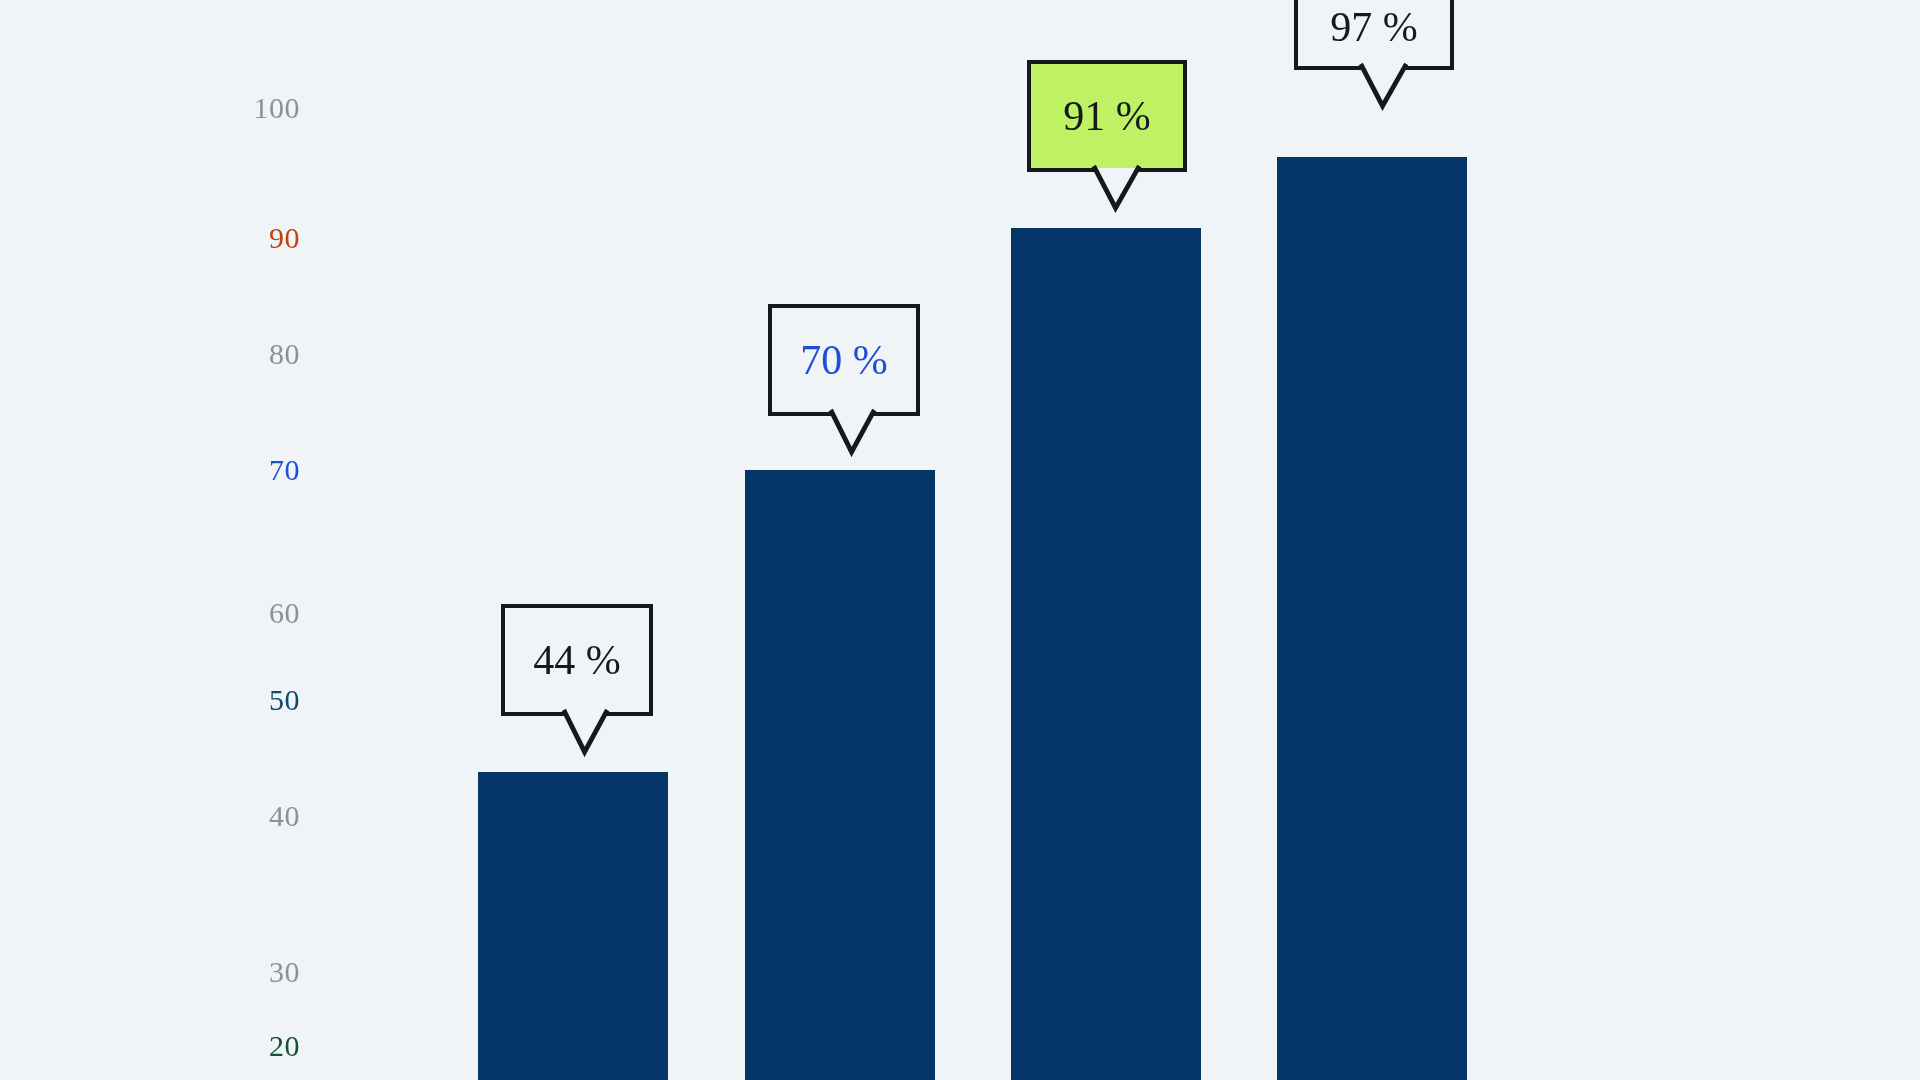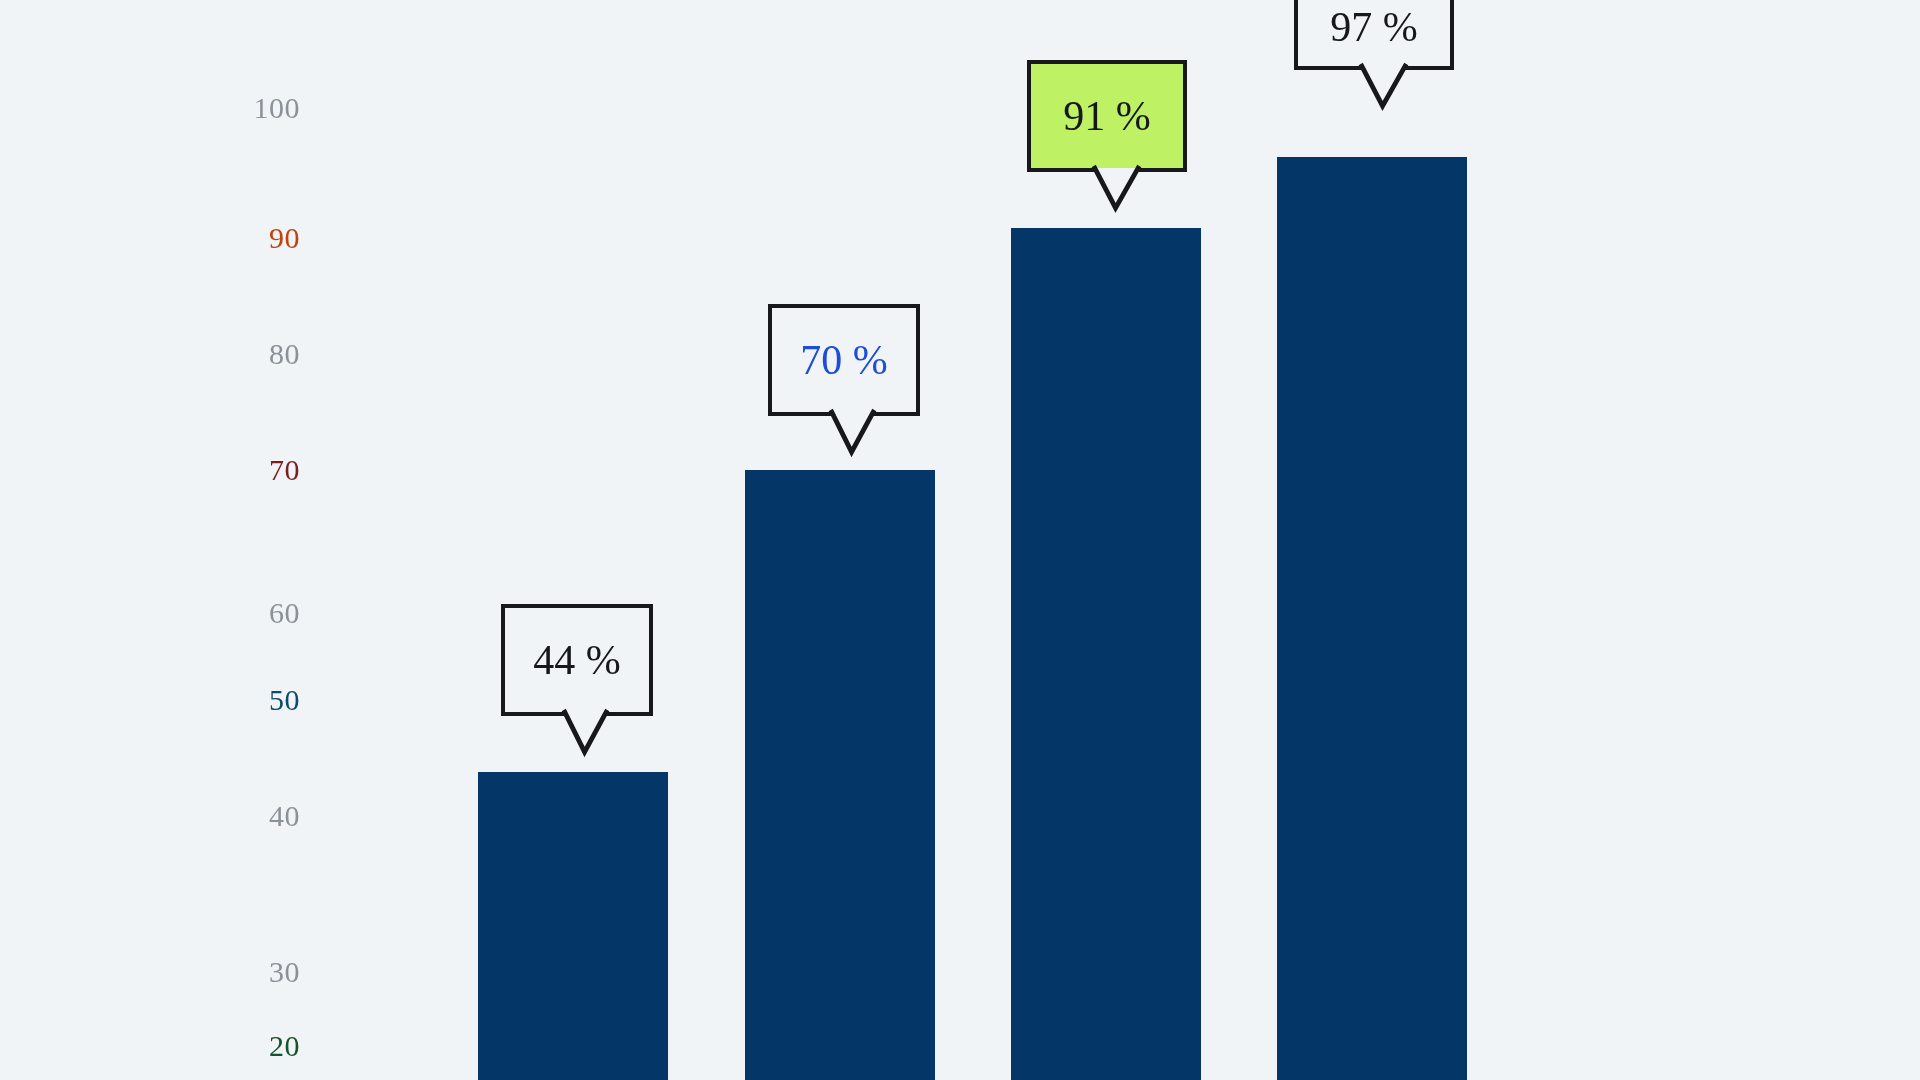--- a/index.html
+++ b/index.html
@@ -82,21 +82,21 @@
 </style>
 </head>
 <body>
 
 <div id="chart-root" style="background: rgb(241, 244, 247);">
 
   <div class="y-axis">
     <div class="y-tick" style="top: 108px; color: rgb(138, 145, 153);">100</div>
     <div class="y-tick" style="top: 238px; color: #c2410c;">90</div>
     <div class="y-tick" style="top: 354px; color: rgb(138, 145, 153);">80</div>
-    <div class="y-tick" style="top: 470px; color: #7f1d1d;">70</div>
+    <div class="y-tick" style="top: 470px; color: #1d4ed8;">70</div>
     <div class="y-tick" style="top: 585px; color: rgb(138, 145, 153); margin-top: 28px;">60</div>
     <div class="y-tick" style="top: 700px; color: #0c4a6e;">50</div>
     <div class="y-tick" style="top: 816px; color: rgb(138, 145, 153);">40</div>
     <div class="y-tick" style="top: 931px; color: rgb(138, 145, 153); margin-top: 41px;">30</div>
     <div class="y-tick" style="top: 1046px; color: #14532d;">20</div>
   </div>
 
   <div class="plot-area">
     <div class="bar" style="left: 478px; width: 190px; top: 772px; background: rgb(4, 55, 103);"></div>
     <div class="bar" style="left: 745px; width: 190px; top: 470px; background: rgb(4, 55, 103);"></div>

